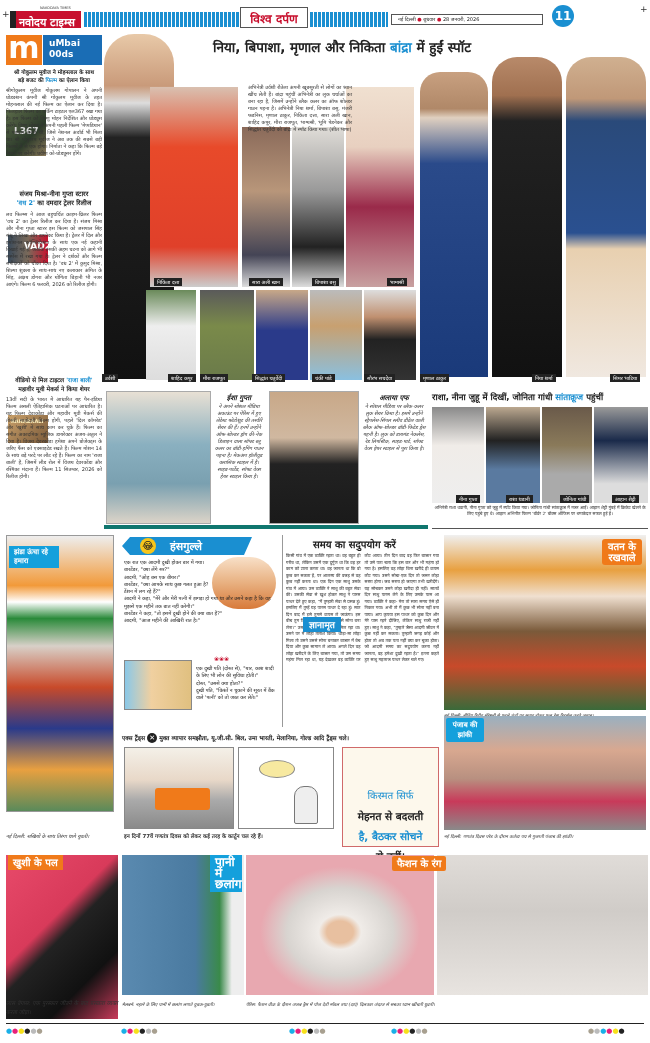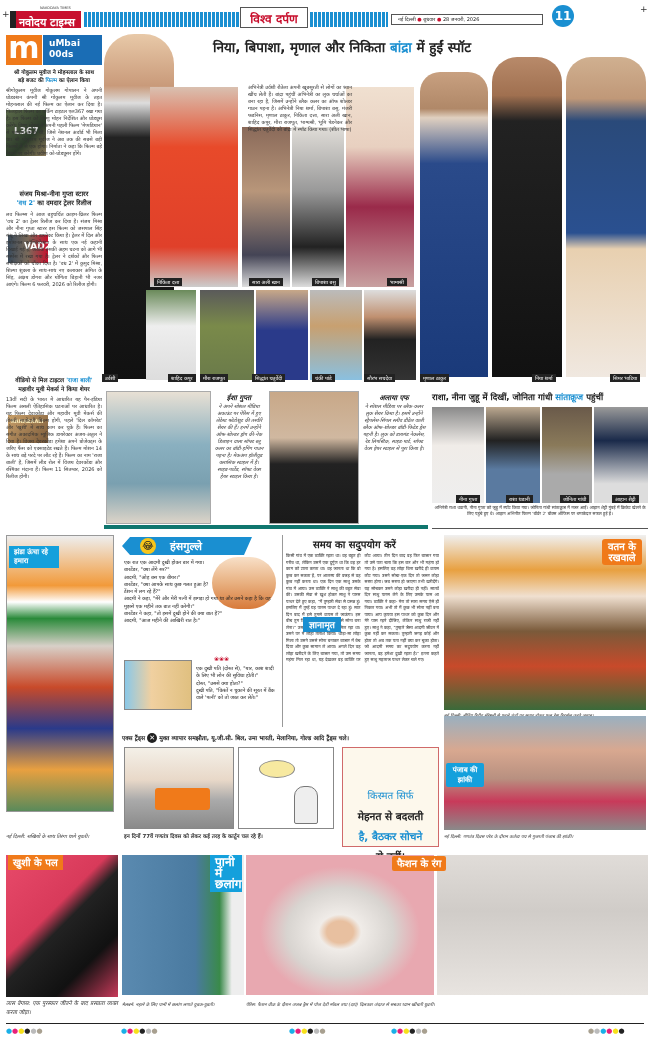--- a/index.html
+++ b/index.html
@@ -203,25 +203,25 @@
 <div class="pcap" style="left:124px;top:832px;font-size:5.5px;font-style:normal;font-weight:bold;">इन दिनों 77वें गणतंत्र दिवस को लेकर कई तरह के कार्टून चल रहे हैं।</div>
 
 <div class="abs" style="left:342px;top:747px;width:97px;height:100px;border:1px solid #d06a6a;background:#fdf8ec;text-align:center;padding-top:4px;">
   <div style="color:#1a8fd1;font-weight:normal;font-size:10px;line-height:20px;margin-top:34px;">किस्मत सिर्फ</div>
   <div style="color:#222;font-weight:bold;font-size:10.5px;line-height:20px;">मेहनत से बदलती</div>
   <div style="color:#1a8fd1;font-weight:bold;font-size:10.5px;line-height:20px;">है, बैठकर सोचने</div>
   <div style="color:#222;font-weight:bold;font-size:10.5px;line-height:20px;">से नहीं।</div>
 </div>
 
 <div class="photo" style="left:444px;top:716px;width:202px;height:114px;background:linear-gradient(180deg,#9ab0c0 0,#d8a890 30%,#b89080 55%,#c83a5a 75%,#8a8a8a 100%);">
-  <div class="tag bluebg" style="left:2px;top:2px;width:38px;font-size:7px;line-height:10px;text-align:center;border-radius:2px;margin-top:45px;">पंजाब की झांकी</div>
+  <div class="tag bluebg" style="left:2px;top:2px;width:38px;font-size:7px;line-height:10px;text-align:center;border-radius:2px;">पंजाब की झांकी</div>
 </div>
 <div class="pcap" style="left:444px;top:833px;font-size:4.5px;">नई दिल्ली: गणतंत्र दिवस परेड के दौरान कर्तव्य पथ से गुजरती पंजाब की झांकी।</div>
 
-<div class="photo" style="left:6px;top:855px;width:112px;height:142px;background:linear-gradient(135deg,#e84a6a 0,#d83a5a 40%,#222 50%,#111 75%,#c83a5a);">
+<div class="photo" style="left:6px;top:855px;width:112px;height:164px;background:linear-gradient(135deg,#e84a6a 0,#d83a5a 40%,#222 50%,#111 75%,#c83a5a);">
   <div class="tag orange" style="left:2px;top:0;">खुशी के पल</div>
 </div>
 <div class="abs" style="left:6px;top:999px;width:112px;font-size:5.5px;line-height:9px;color:#333;font-style:italic;text-align:justify;">लास वेगास: एक पुरस्कार जीतने के बाद प्रसन्नता व्यक्त करता जोड़ा।</div>
 
 <div class="photo" style="left:122px;top:855px;width:122px;height:140px;background:linear-gradient(90deg,#5a8ab0 0,#4a7aa0 60%,#3a8a4a 80%,#eee 90%);">
   <div class="tag bluebg" style="right:2px;top:0;width:32px;text-align:left;font-size:12px;">पानी में छलांग</div>
 </div>
 <div class="pcap" style="left:122px;top:1001px;font-size:4.5px;">मेलबर्न: नहाने के लिए पानी में छलांग लगाते युवक-युवती।</div>
 
 <div class="photo" style="left:246px;top:855px;width:188px;height:140px;background:radial-gradient(ellipse at 50% 55%,#e8c0a0 0,#e8c0a0 10%,#f0ece8 16%,#d8d4d0 40%,#e8a8b0 60%);"></div>

